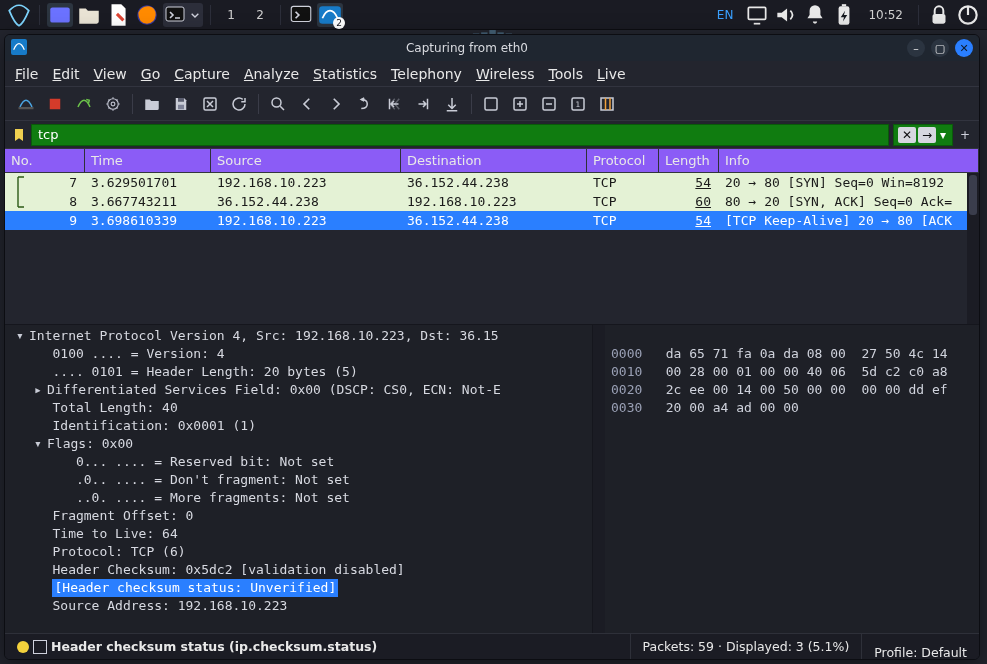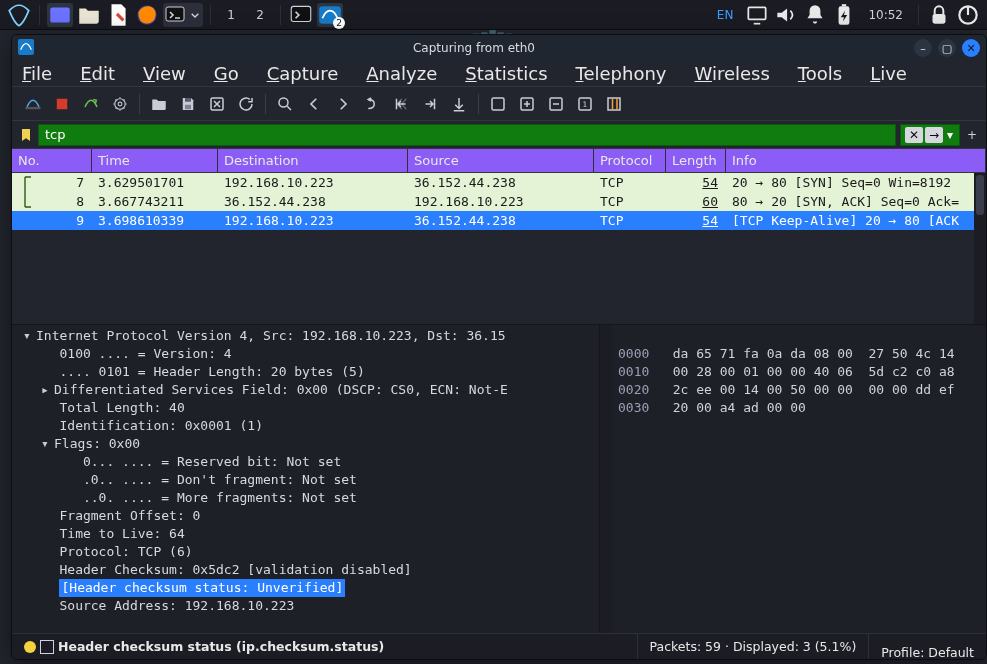--- a/index.html
+++ b/index.html
@@ -32,21 +32,21 @@
 .tb-sep { width: 1px; height: 20px; background: #2c2e3a; margin: 0 4px; }
 .tb-text { padding: 0 8px; font-size: 12px; color: #d0d0d0; }
 .tb-active { background: #2c3540; }
 .tb-group { display: flex; align-items: center; background: #2c2e3a; border-radius: 3px; }
 .tb-group .tb-btn { width: 24px; }
 .spacer { flex: 1; }
 
 
 .window {
   position: absolute;
-  left: 11px; top: 34px;
+  left: 4px; top: 34px;
   width: 976px; height: 626px;
   background: #23252e;
   border: 1px solid #0c0d12;
   border-radius: 6px;
   box-shadow: 0 6px 24px rgba(0,0,0,.45);
   display: flex;
   flex-direction: column;
   overflow: hidden;
 }
 .titlebar {
@@ -67,22 +67,22 @@
 .win-btn.min { background: #2b3440; color: #e8e8e8;}
 .win-btn.max { background: #2b3440; color: #e8e8e8;}
 .win-btn.close { background: #2a7fff; color: #0d1a2b; }
 
 
 .menubar {
   height: 26px;
   display: flex;
   align-items: center;
   padding: 0 10px;
-  gap: 28px;
-  font-size: 18px;
+  gap: 14px;
+  font-size: 14px;
   border-bottom: 1px solid #32343f;
 }
 .menubar span { text-decoration: underline; text-decoration-color: transparent; }
 .menubar span:first-letter { text-decoration: underline; }
 
 
 .toolbar {
   height: 34px;
   display: flex;
   align-items: center;
@@ -476,22 +476,22 @@
       <div class="chip">→</div>
       <div style="color:#fff;padding:0 2px">▾</div>
     </div>
     <div class="plus">+</div>
   </div>
 
   <div class="packet-table">
     <div class="pt-head">
       <div>No.</div>
       <div>Time</div>
+      <div>Source</div>
       <div>Destination</div>
-      <div>Source</div>
       <div>Protocol</div>
       <div>Length</div>
       <div>Info</div>
     </div>
     <div class="pt-body">
       <svg class="tree-glyph" viewBox="0 0 18 38">
           <path d="M9 4h6M9 4v30M9 34h6" stroke="#2b5a16" stroke-width="1.4" fill="none"></path>
         </svg>
       <div class="pt-row g">
         <div class="num-cell">7</div>

